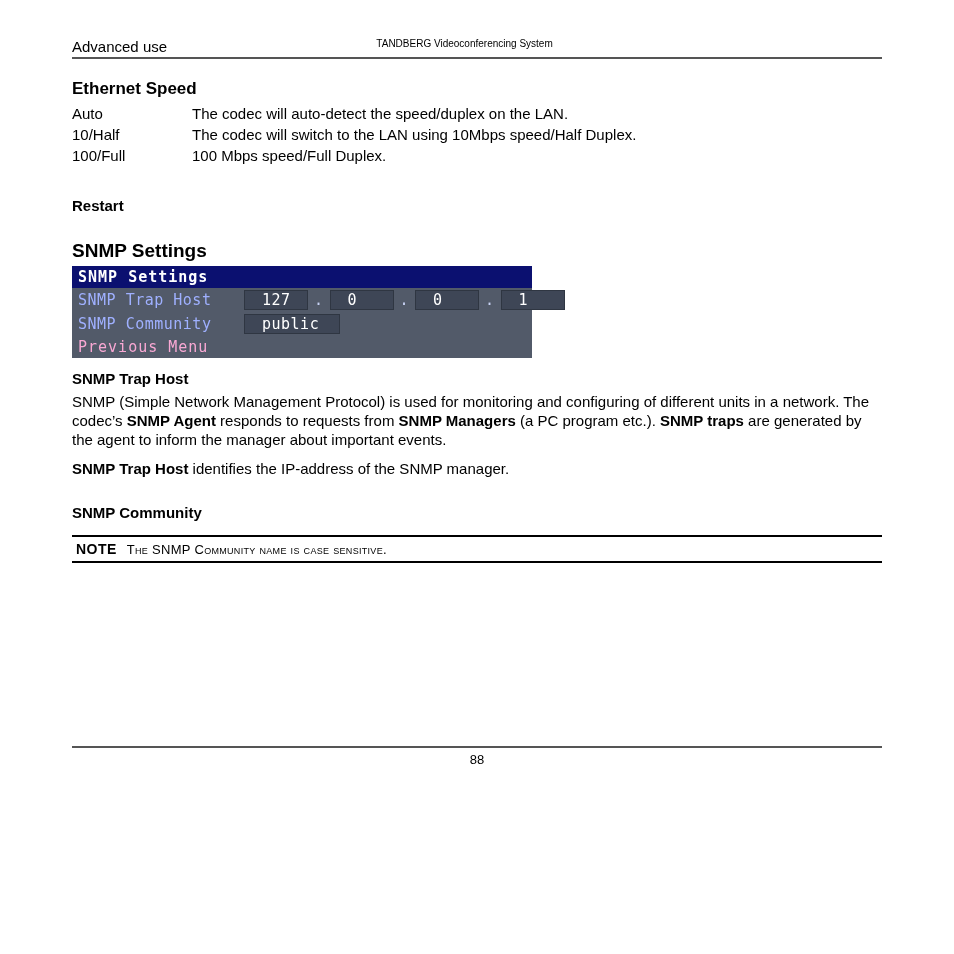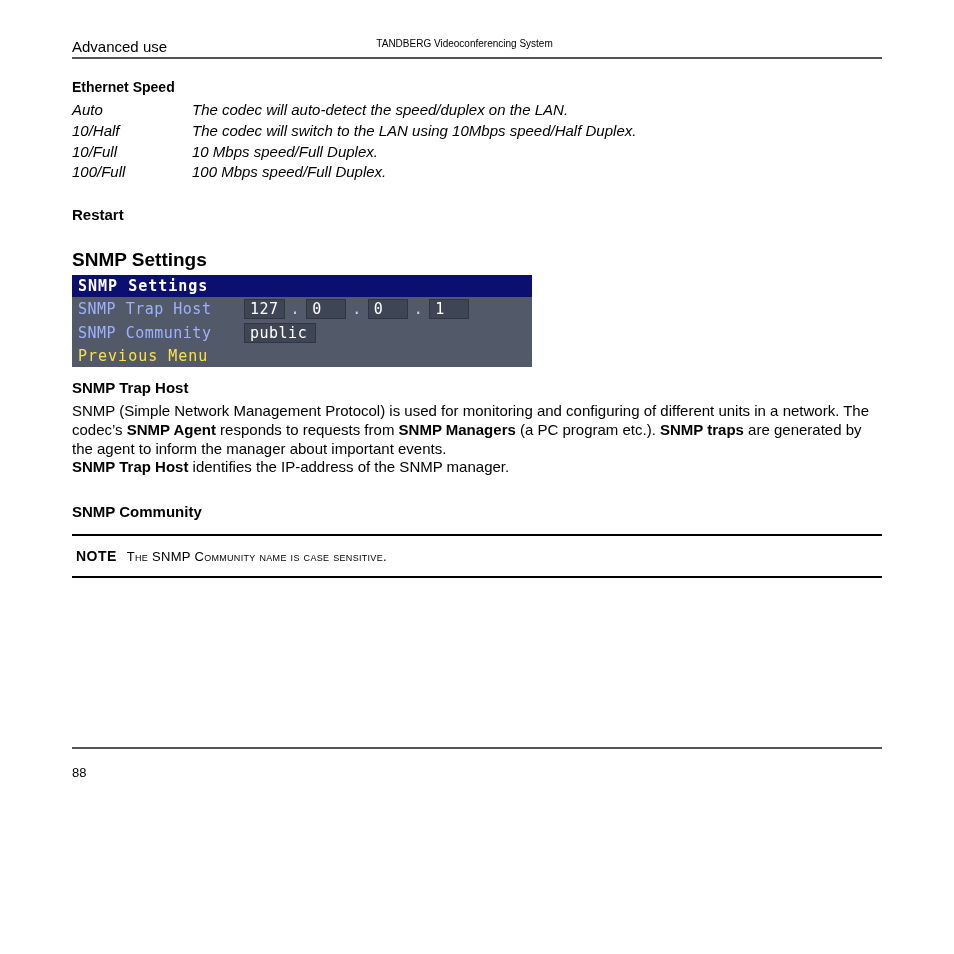--- a/index.html
+++ b/index.html
@@ -30,40 +30,39 @@
     font-size: 15px;
   }
   .header-center {
     font-size: 10px;
     flex: 1;
     text-align: center;
     padding-right: 120px; 
   }
   .section-heading {
     font-weight: bold;
-    font-size: 14px;
+    font-size: 17px;
     margin-bottom: 6px;
   }
   .def-row {
     display: flex;
     line-height: 1.25;
     margin-bottom: 2px;
     font-size: 15px;
-    font-style: italic;
   }
   .def-term {
     flex: 0 0 120px;
   }
   .def-desc {
     flex: 1 1 auto;
   }
   .restart-heading {
     font-weight: bold;
     font-size: 15px;
-    margin-top: 24px;
+    margin-top: 32px;
     margin-bottom: 8px;
   }
   .para {
     font-size: 15px;
     line-height: 1.25;
   }
   .h2 {
     font-weight: bold;
     font-size: 19px;
     margin-top: 26px;
@@ -92,64 +91,65 @@
     padding: 2px 6px;
     gap: 6px;
   }
   .snmp-label {
     flex: 0 0 160px;
     color: #9fb0ff;
   }
   .snmp-field {
     background: #3e4656;
     color: #fff;
-    padding: 1px 6px;
+    padding: 1px 18px;
     min-width: 28px;
     text-align: left;
     box-shadow: inset 0 0 0 1px #2f3642;
   }
   .dot {
     color: #c7d2f4;
   }
   .snmp-prev {
-    color: #fde047;
+    color: #f9a8d4;
     padding: 2px 6px;
     letter-spacing: 1px;
   }
   .subheading {
     font-weight: bold;
     font-size: 15px;
     margin-top: 10px;
     margin-bottom: 6px;
   }
   .note-bar {
     border-top: 2px solid #000;
     border-bottom: 2px solid #000;
-    padding: 12px 0;
+    padding: 4px 0;
     margin-top: 14px;
     font-size: 14px;
   }
   .note-label {
     font-weight: bold;
     margin: 0 6px 0 4px;
     letter-spacing: 0.5px;
   }
   .note-text {
     font-size: 13px;
     font-variant: small-caps;
     letter-spacing: 0.3px;
   }
   .footer {
     position: absolute;
     left: 72px;
     right: 72px;
-    bottom: 10px;
+    bottom: 23px;
+    text-align: center;
     font-size: 13px;
     border-top: 2px solid #555;
-    padding-top: 16px;
+    padding-top: 4px;
     color: #000;
   }
   b { font-weight: bold; }
 </style>
 </head>
 <body>
 
 <div class="page">
 
   <div class="header-row">
@@ -159,24 +159,20 @@
 
   <div class="section-heading">Ethernet Speed</div>
 
   <div class="def-row">
     <div class="def-term">Auto</div>
     <div class="def-desc">The codec will auto-detect the speed/duplex on the LAN.</div>
   </div>
   <div class="def-row">
     <div class="def-term">10/Half</div>
     <div class="def-desc">The codec will switch to the LAN using 10Mbps speed/Half Duplex.</div>
-  </div>
-  <div class="def-row">
-    <div class="def-term">10/Full</div>
-    <div class="def-desc">10 Mbps speed/Full Duplex.</div>
   </div>
   <div class="def-row">
     <div class="def-term">100/Full</div>
     <div class="def-desc">100 Mbps speed/Full Duplex.</div>
   </div>
 
   <div class="restart-heading">Restart</div>
 
   <div class="h2">SNMP Settings</div>
 
@@ -196,21 +192,21 @@
       <span class="snmp-label">SNMP Community</span>
       <span class="snmp-field" style="min-width:60px">public</span>
     </div>
     <div class="snmp-prev">Previous Menu</div>
   </div>
 
   <div class="subheading">SNMP Trap Host</div>
   <div class="para">
     <span>SNMP (Simple Network Management Protocol) is used for monitoring and configuring of different units in a network. The codec’s </span><b>SNMP Agent</b><span> responds to requests from </span><b>SNMP Managers</b><span> (a PC program etc.). </span><b>SNMP traps</b><span> are generated by the agent to inform the manager about important events.</span>
   </div>
-  <div class="para" style="">
+  <div class="para" style="margin-top:10px">
     <b>SNMP Trap Host</b><span> identifies the IP-address of the SNMP manager.</span>
   </div>
 
   <div class="subheading" style="margin-top:26px">SNMP Community</div>
 
   <div class="note-bar">
     <span class="note-label">NOTE</span>
     <span class="note-text">
       <span style="font-variant:normal">T</span><span>he SNMP C</span><span>ommunity name is case sensitive</span><span style="font-variant:normal">.</span>
     </span>

